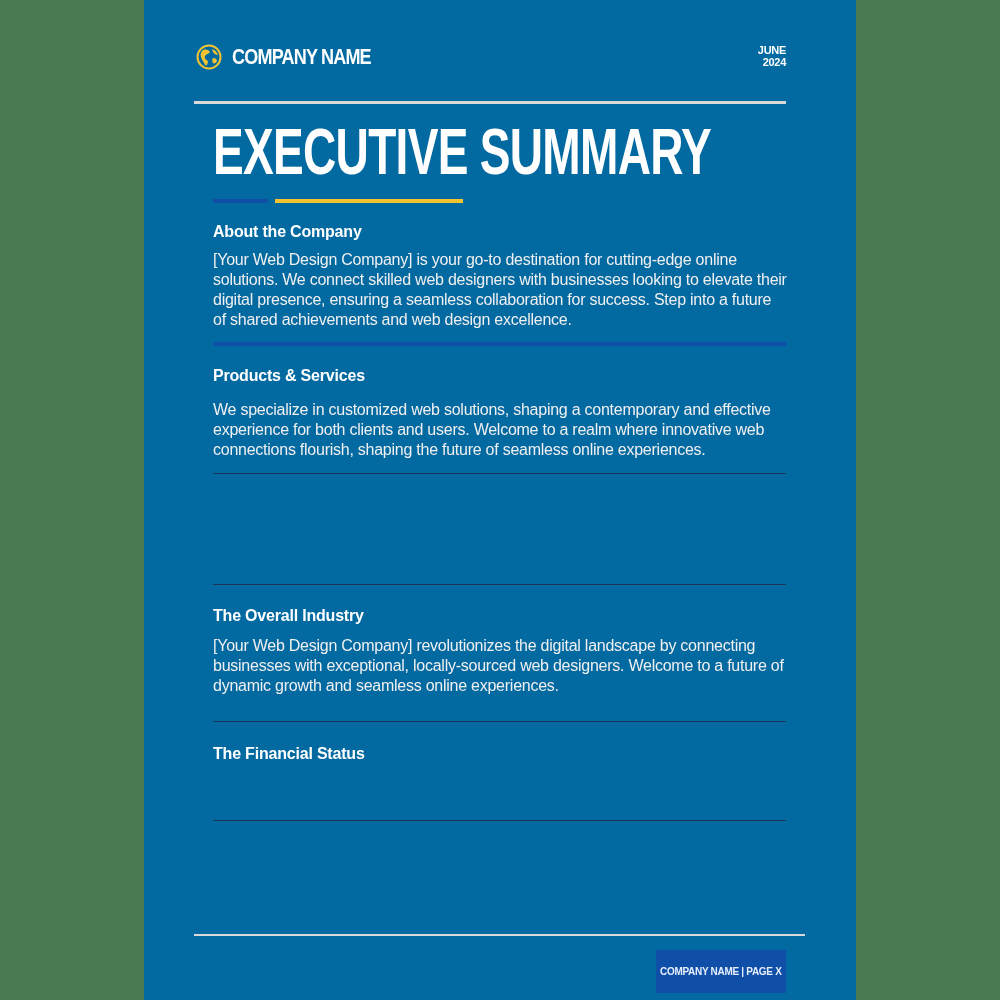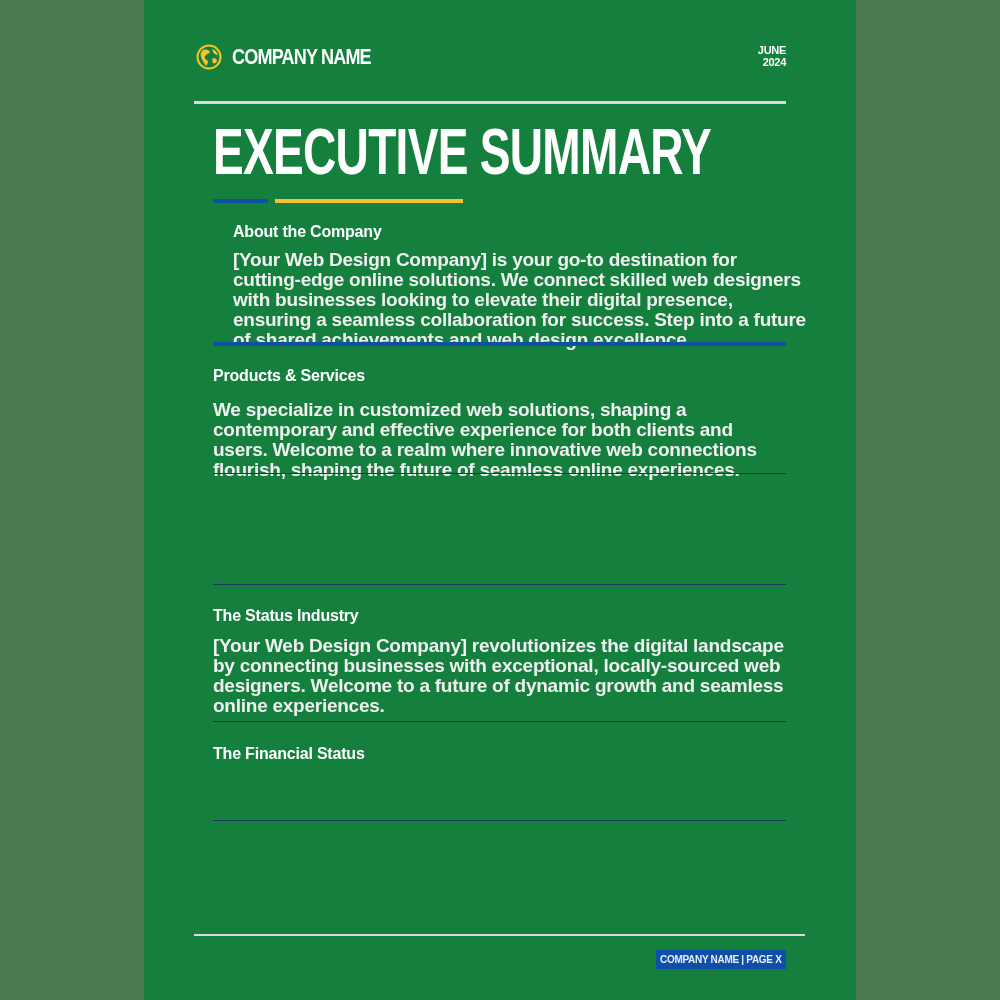--- a/index.html
+++ b/index.html
@@ -5,21 +5,21 @@
     html, body { margin: 0; padding: 0; }
     body {
       width: 1000px; height: 1000px;
       background: #4b7a50;
       position: relative; overflow: hidden;
       font-family: "Liberation Sans", sans-serif;
     }
     .page {
       position: absolute; left: 144px; top: 0;
       width: 712px; height: 1000px;
-      background: #15803d;
+      background: #0369a1;
     }
     .abs { position: absolute; }
     .logo-icon { left: 52px; top: 44px; width: 26px; height: 26px; }
     .company-name {
       left: 88px; top: 42px;
       color: #ffffff; font-weight: 700; font-size: 22px;
       letter-spacing: -1px; transform: scaleX(0.82); transform-origin: left center;
       line-height: 30px; white-space: nowrap;
     }
     .date {
@@ -35,29 +35,28 @@
       transform: scaleX(0.72); transform-origin: left center;
     }
     .accent-blue { left: 69px; top: 199px; width: 55px; height: 4px; background: #0f4fa8; }
     .accent-yellow { left: 131px; top: 199px; width: 188px; height: 4px; background: #f4c430; }
     .section { left: 69px; width: 575px; }
     .section h2 {
       margin: 0; color: #ffffff; font-size: 16px; font-weight: 700; line-height: 20px;
       letter-spacing: -0.2px;
     }
     .section p {
-      margin: 0; color: #f0f0f0; font-size: 19px; line-height: 20px;
+      margin: 0; color: #f0f0f0; font-size: 16px; line-height: 20px;
       letter-spacing: -0.25px;
-      font-weight: bold;
     }
     .rule-thick { left: 69px; width: 573px; height: 4px; background: #0f4fa8; }
     .rule-thin { left: 69px; width: 573px; height: 1px; background: #1b3658; }
     .bottom-rule { left: 50px; top: 934px; width: 611px; height: 2px; background: #d9d9d9; }
     .footer-badge {
-      left: 512px; top: 950px; height: 19px; padding: 0 4px;
+      left: 512px; top: 950px; height: 19px; padding: 12px 4px;
       background: #0f4fa8; color: #e8efff;
       font-size: 10px; font-weight: 700; line-height: 19px; white-space: nowrap;
       letter-spacing: -0.3px;
     }
   </style>
 </head>
 <body>
 
 <div class="page">
 
@@ -73,38 +72,38 @@
     <div>JUNE</div>
     <div>2024</div>
   </div>
 
   <div class="abs top-rule"></div>
 
   <div class="abs title">EXECUTIVE SUMMARY</div>
   <div class="abs accent-blue"></div>
   <div class="abs accent-yellow"></div>
 
-  <div class="abs section" style="top:222px;margin-left:20px;">
+  <div class="abs section" style="top:222px;">
     <h2>About the Company</h2>
     <p style="margin-top:8px;">[Your Web Design Company] is your go-to destination for cutting-edge online solutions. We connect skilled web designers with businesses looking to elevate their digital presence, ensuring a seamless collaboration for success. Step into a future of shared achievements and web design excellence.</p>
   </div>
   <div class="abs rule-thick" style="top:342px;"></div>
 
   <div class="abs section" style="top:366px;">
     <h2>Products &amp; Services</h2>
     <p style="margin-top:14px;">We specialize in customized web solutions, shaping a contemporary and effective experience for both clients and users. Welcome to a realm where innovative web connections flourish, shaping the future of seamless online experiences.</p>
   </div>
   <div class="abs rule-thin" style="top:473px;"></div>
 
   <div class="abs section" style="top:489px;">
   </div>
   <div class="abs rule-thin" style="top:584px;"></div>
 
   <div class="abs section" style="top:606px;">
-    <h2>The Status Industry</h2>
+    <h2>The Overall Industry</h2>
     <p style="margin-top:10px;">[Your Web Design Company] revolutionizes the digital landscape by connecting businesses with exceptional, locally-sourced web designers. Welcome to a future of dynamic growth and seamless online experiences.</p>
   </div>
   <div class="abs rule-thin" style="top:721px;"></div>
 
   <div class="abs section" style="top:734px;margin-top:10px;">
     <h2>The Financial Status</h2>
   </div>
   <div class="abs rule-thin" style="top:820px;"></div>
 
   <div class="abs section" style="top:833px;">

